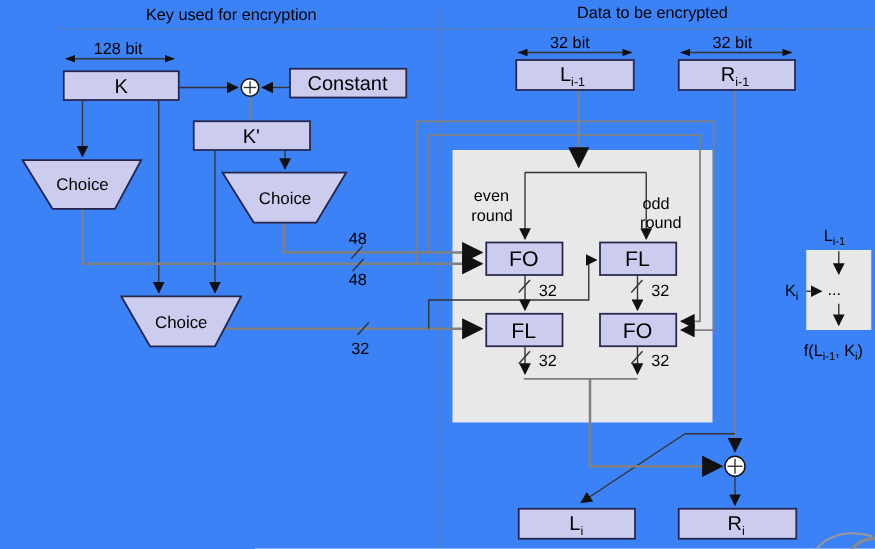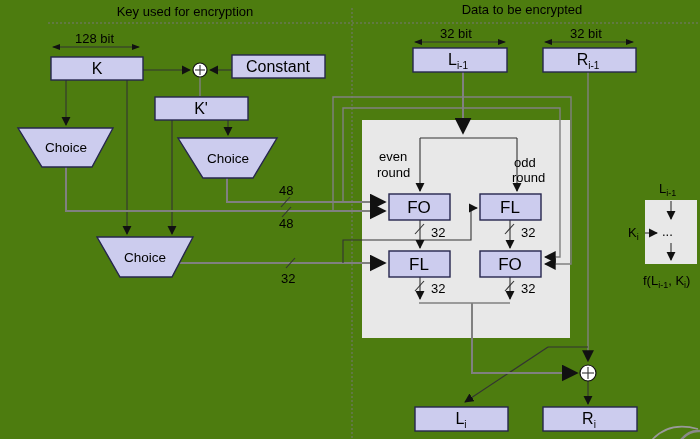--- a/index.html
+++ b/index.html
@@ -1,16 +1,16 @@
 <!DOCTYPE html>
 <html style="--box_fill: #ccccee; --box_stroke: #26264d; --shade: #e8e8e8; --line_gray: #808080; --line_dark: #333333;"><head>
 <meta charset="utf-8">
 <style>
   html,body{margin:0;padding:0;background:#ffffff;}
-  .stage{position:relative;width:700px;height:439px;background:#4d7c0f;overflow:hidden;
+  .stage{position:relative;width:700px;height:439px;background:#3b82f6;overflow:hidden;
          font-family:"Liberation Sans", sans-serif;}
   svg{display:block;}
   svg text{fill:#000;font-family:"Liberation Sans", sans-serif;}
   .box{fill:var(--box_fill,#ccccee);stroke:var(--box_stroke,#26264d);stroke-width:1.4;}
   .shade{fill:var(--shade,#e8e8e8);stroke:none;}
   .thin{stroke:var(--line_dark,#333);stroke-width:1.1;fill:none;}
   .bus{stroke:var(--line_gray,#808080);stroke-width:2;fill:none;}
   .mid{stroke:var(--line_gray,#808080);stroke-width:1.4;fill:none;}
   .dash{stroke:#777;stroke-width:1;stroke-dasharray:2 2;fill:none;}
   .title{font-size:13px;text-anchor:middle;}

